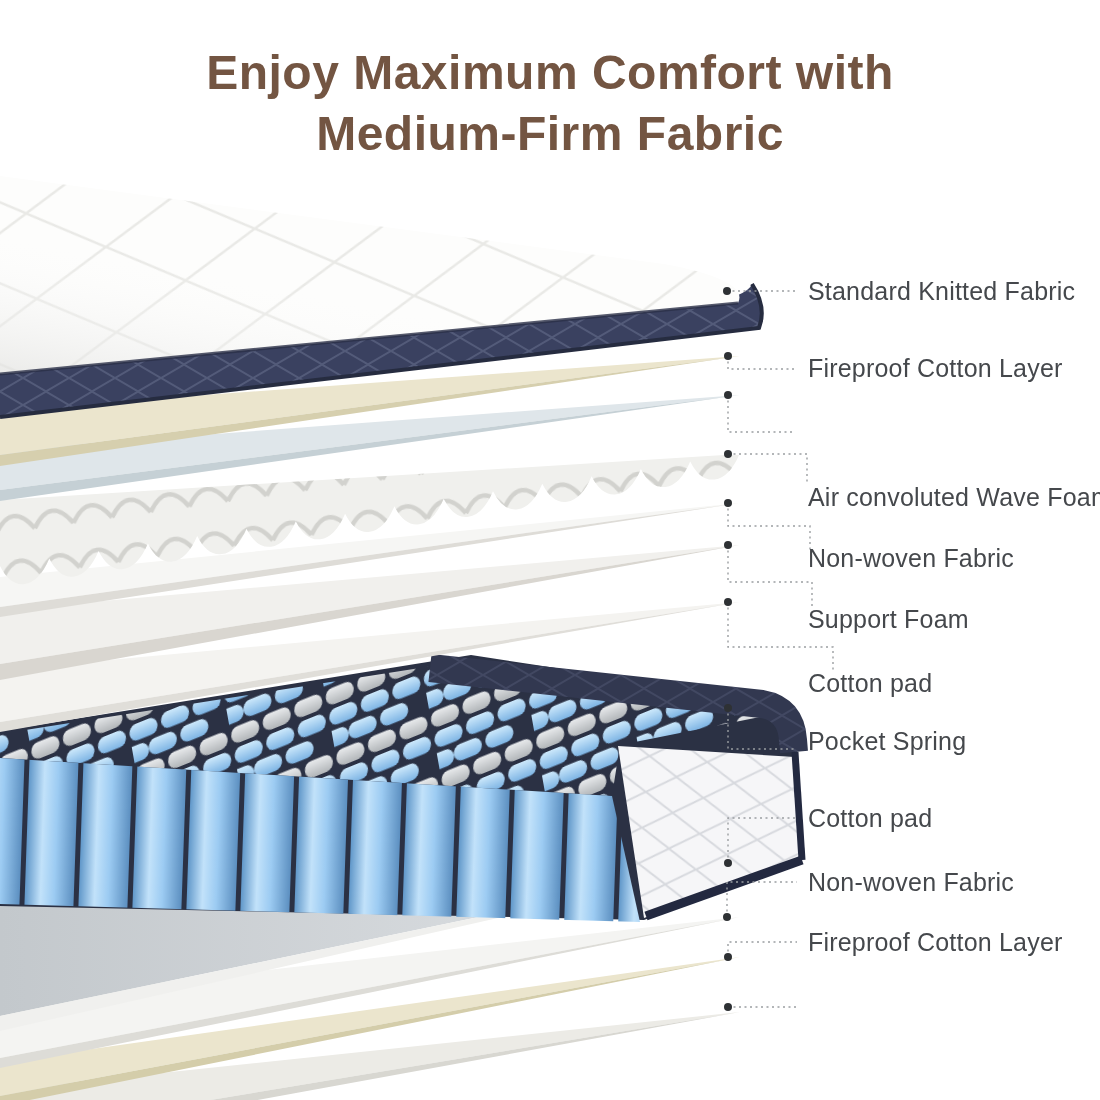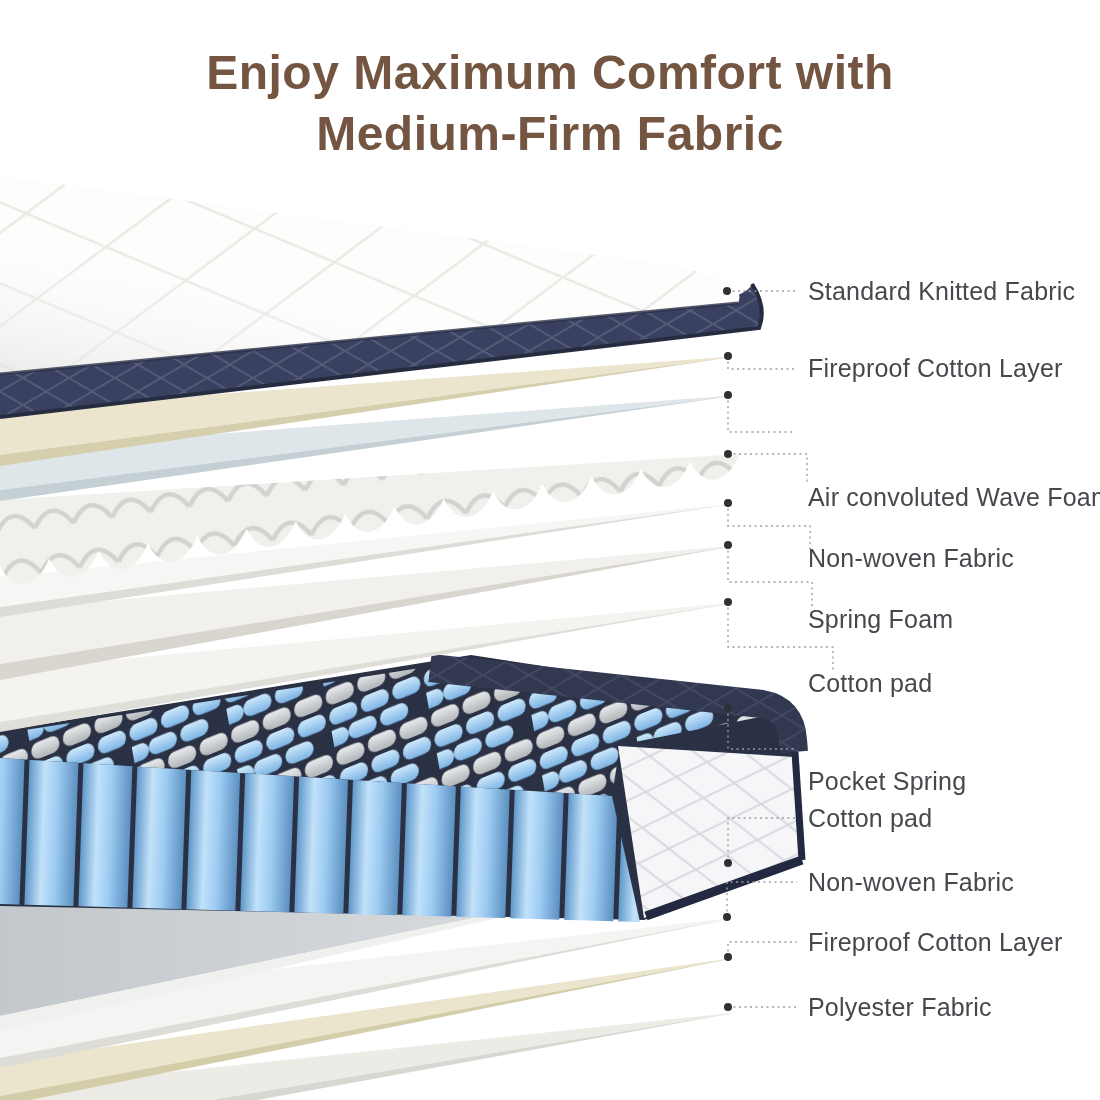--- a/index.html
+++ b/index.html
@@ -233,22 +233,21 @@
       <circle class="dot" cx="728" cy="957" r="4"></circle>
       <circle class="dot" cx="728" cy="1007" r="4"></circle>
     </g>
   </svg>
 
   <div class="labels">
     <div class="layer-label" style="top:274px">Standard Knitted Fabric</div>
     <div class="layer-label" style="top:351px">Fireproof Cotton Layer</div>
     <div class="layer-label" style="top:480px">Air convoluted Wave Foam</div>
     <div class="layer-label" style="top:541px">Non-woven Fabric</div>
-    <div class="layer-label" style="top:602px">Spring Foam</div>
+    <div class="layer-label" style="top:602px">Support Foam</div>
     <div class="layer-label" style="top:666px">Cotton pad</div>
-    <div class="layer-label" style="top:764px">Pocket Spring</div>
+    <div class="layer-label" style="top:724px">Pocket Spring</div>
     <div class="layer-label" style="top:801px">Cotton pad</div>
     <div class="layer-label" style="top:865px">Non-woven Fabric</div>
     <div class="layer-label" style="top:925px">Fireproof Cotton Layer</div>
-    <div class="layer-label" style="top:990px">Polyester Fabric</div>
   </div>
 
 </div>
 
 </body></html>

